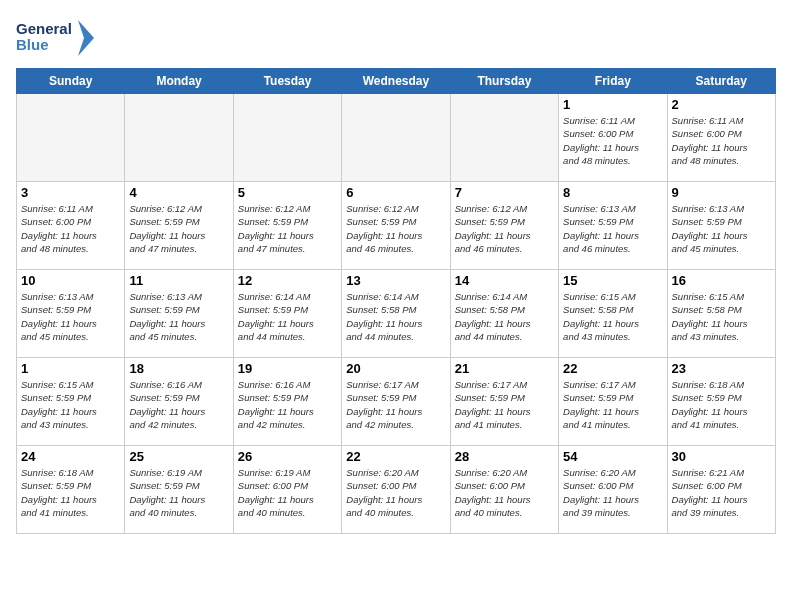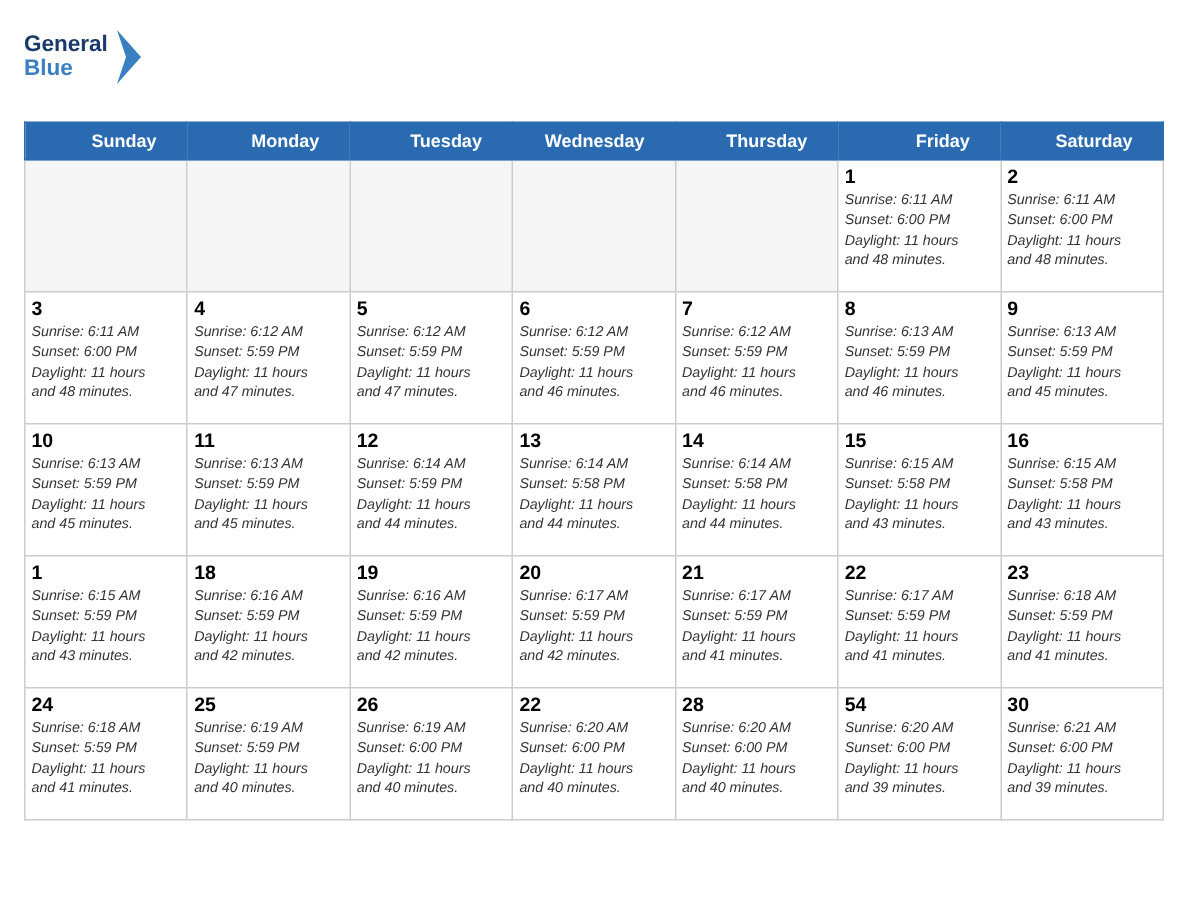--- a/index.html
+++ b/index.html
@@ -7,21 +7,21 @@
       font-family: Arial, sans-serif;
       background: #fff;
       width: 792px;
       min-height: 612px;
       padding: 16px;
     }
     .header {
       display: flex;
       justify-content: space-between;
       align-items: flex-start;
-      margin-bottom: 21px;
+      margin-bottom: 8px;
     }
     .logo {
       display: flex;
       align-items: center;
       gap: 4px;
     }
     .title-block {
       text-align: right;
     }
     .month-title {
@@ -37,21 +37,21 @@
       width: 100%;
       border-collapse: collapse;
       table-layout: fixed;
     }
     .calendar th {
       background: #2a6ab0;
       color: #fff;
       font-size: 12px;
       font-weight: bold;
       padding: 5px 20px;
-      text-align: right;
+      text-align: center;
       border: 1px solid #2a6ab0;
     }
     .calendar td {
       border: 1px solid #ccc;
       vertical-align: top;
       padding: 3px 4px;
       font-size: 10px;
       color: #333;
       background: #fff;
       height: 88px;

